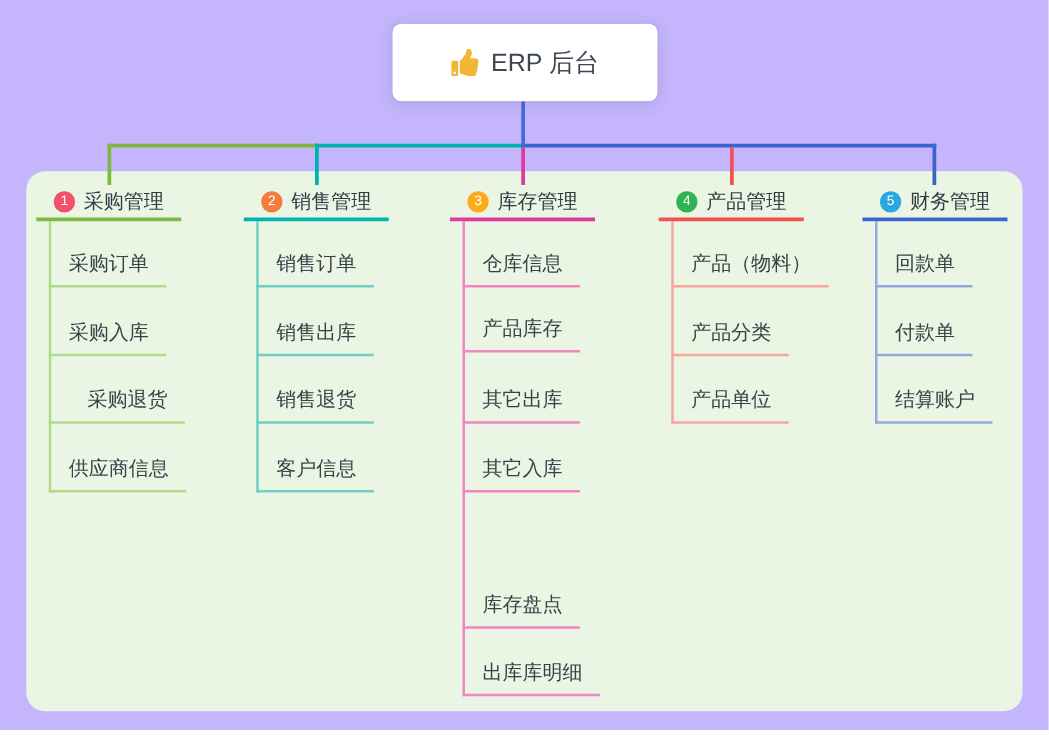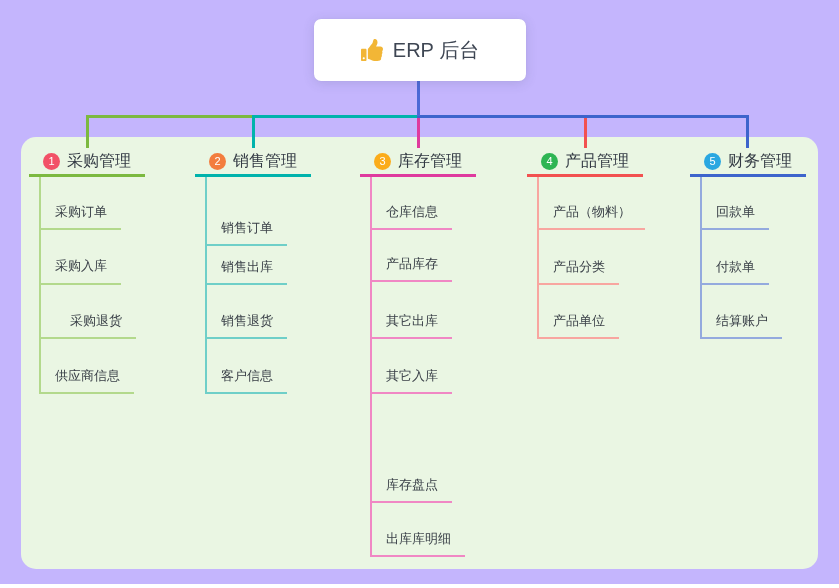--- a/index.html
+++ b/index.html
@@ -35,21 +35,21 @@
   .badge{
     flex:0 0 auto;width:17px;height:17px;border-radius:50%;
     background:var(--badge);color:#fff;font-size:11px;
     display:flex;align-items:center;justify-content:center;
   }
   .hlabel{font-size:16px;color:#333a44;white-space:nowrap;}
   .vline{position:absolute;left:10px;top:29px;width:2px;background:var(--child);}
   .child{
     position:absolute;left:10px;line-height:18px;
     padding:0 14px 7px 16px;border-bottom:2px solid var(--child);
-    font-size:13px;color:#3a4048;white-space:nowrap;
+    font-size:16px;color:#3a4048;white-space:nowrap;
   }
   .thumb{width:22px;height:22px;flex:0 0 auto;}
 </style>
 </head>
 <body>
 
 <div class="stage">
 
   <div class="panel"></div>
 
@@ -70,32 +70,32 @@
     <span>ERP 后台</span>
   </div>
 
   <div class="col b1" style="left:29px;">
     <div class="hdr">
       <span class="badge">1</span>
       <span class="hlabel">采购管理</span>
     </div>
     <div class="vline" style="height:217px;"></div>
     <div class="child" style="top:55px;">采购订单</div>
-    <div class="child" style="top:110px;font-family:Liberation Mono, monospace;">采购入库</div>
+    <div class="child" style="top:110px;">采购入库</div>
     <div class="child" style="top:164px;padding-left:31px;">采购退货</div>
     <div class="child" style="top:219px;">供应商信息</div>
   </div>
 
   <div class="col b2" style="left:195px;">
     <div class="hdr">
       <span class="badge">2</span>
       <span class="hlabel">销售管理</span>
     </div>
     <div class="vline" style="height:217px;"></div>
-    <div class="child" style="top:55px;margin-top:16px;">销售订单</div>
+    <div class="child" style="top:55px;">销售订单</div>
     <div class="child" style="top:110px;">销售出库</div>
     <div class="child" style="top:164px;">销售退货</div>
     <div class="child" style="top:219px;">客户信息</div>
   </div>
 
   <div class="col b3" style="left:360px;">
     <div class="hdr">
       <span class="badge">3</span>
       <span class="hlabel">库存管理</span>
     </div>

